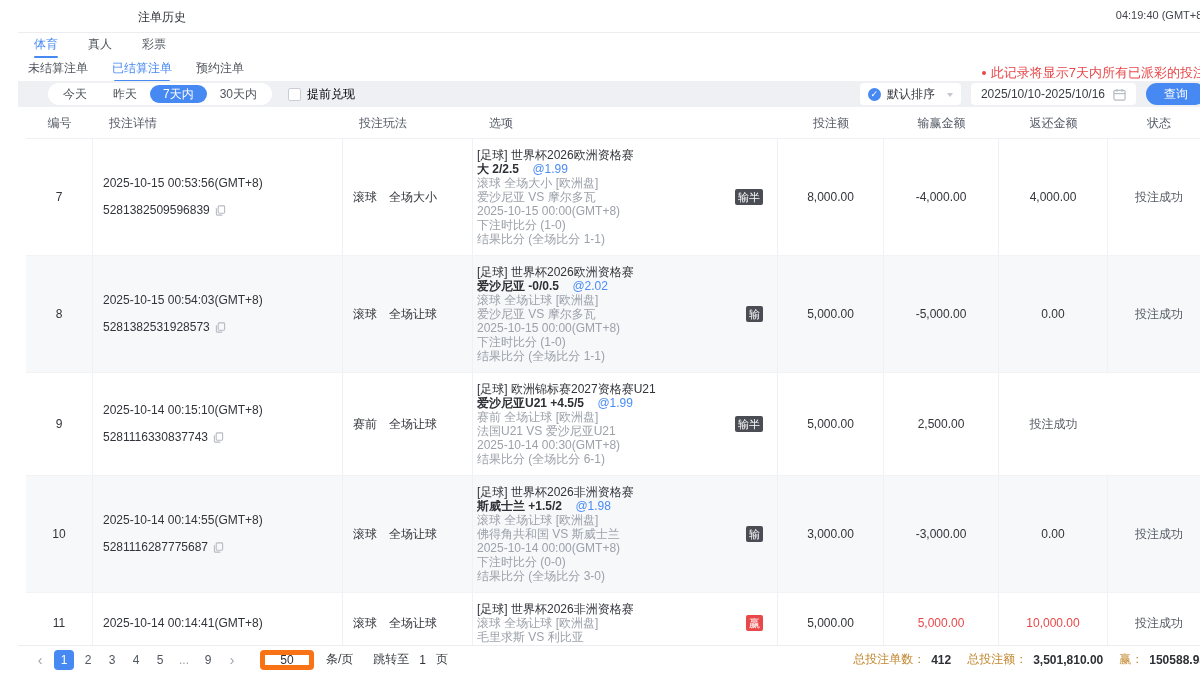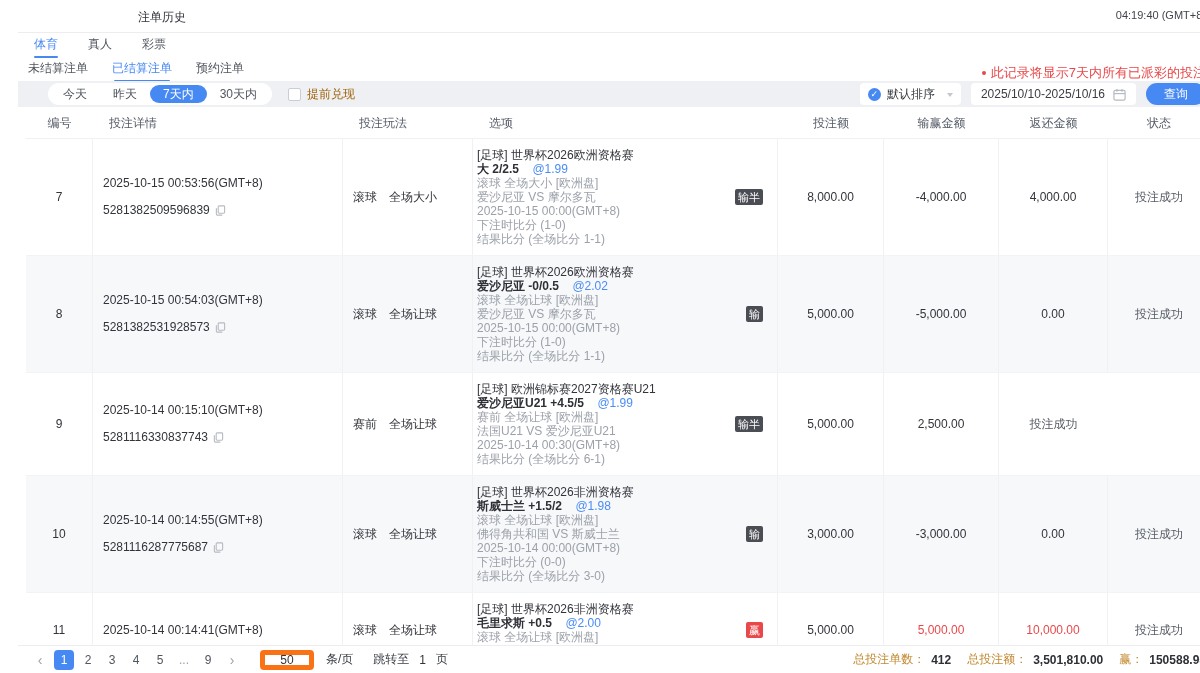--- a/index.html
+++ b/index.html
@@ -23,21 +23,21 @@
   .subtab { padding:2px 10px 5px; color:#51565e; cursor:pointer; position:relative; }
   .subtab.active { color:#4789f2; }
   .subtab.active::after { content:""; position:absolute; left:12px; right:12px; bottom:0; height:2px; background:#4789f2; border-radius:1px; }
   .notice { position:absolute; right:12px; top:7px; color:#e8484a; font-size:13px; display:flex; align-items:center; gap:5px; }
   .notice .dot { width:4px; height:4px; border-radius:50%; background:#e8484a; display:inline-block; }
   
   .filterbar { position:relative; height:26px; background:#eef0f4; display:flex; align-items:center; padding:0 12px; }
   .seg { display:flex; align-items:center; background:#fff; border-radius:13px; height:22px; margin-left:18px; padding:0 2px; }
   .seg-item { padding:0 13px; height:18px; line-height:18px; border-radius:10px; color:#51565e; cursor:pointer; font-size:12px; }
   .seg-item.active { background:#4789f2; color:#fff; }
-  .cashout { display:flex; align-items:center; gap:6px; margin-left:16px; color:#a16207; cursor:pointer; }
+  .cashout { display:flex; align-items:center; gap:6px; margin-left:16px; color:#000000; cursor:pointer; }
   .checkbox { width:13px; height:13px; background:#fff; border:1px solid #c9ced6; border-radius:2px; display:inline-block; }
   .right-controls { position:absolute; right:12px; top:2px; display:flex; align-items:center; gap:10px; }
   .sortbox { display:flex; align-items:center; gap:6px; background:#fff; border-radius:4px; height:22px; padding:0 8px; cursor:pointer; }
   .check-circle { width:13px; height:13px; border-radius:50%; background:#4789f2; color:#fff; font-size:9px; line-height:13px; text-align:center; display:inline-block; }
   .updown { display:inline-flex; flex-direction:column; gap:1px; margin-left:6px; }
   .updown i { width:0; height:0; border-left:3px solid transparent; border-right:3px solid transparent; display:block; }
   .updown .up { border-bottom:4px solid #c3c7cе; border-bottom-color:#c3c7ce; }
   .updown .dn { border-top:4px solid #c3c7ce; }
   .datebox { display:flex; align-items:center; gap:8px; background:#fff; border-radius:4px; height:22px; padding:0 10px; color:#3a3d44; cursor:pointer; }
   .querybtn { height:22px; padding:0 18px; background:#4789f2; color:#fff; border:none; border-radius:12px; font-size:12px; line-height:22px; cursor:pointer; }
@@ -334,24 +334,20 @@
     </div>
     <div class="c play">
       <div class="play-line">
         <span>滚球</span>
         <span>全场让球</span>
       </div>
     </div>
     <div class="c opt">
       <div class="opt-inner">
         <div class="opt-line">[足球] 世界杯2026非洲资格赛</div>
-        <div class="opt-line sel">
-          <span>毛里求斯 +0.5</span>
-          <span class="odds">@2.00</span>
-        </div>
         <div class="opt-line sub">滚球  全场让球 [欧洲盘]</div>
         <div class="opt-line sub">毛里求斯 VS 利比亚</div>
 
       </div>
       <span class="badge win">赢</span>
     </div>
     <div class="c money">5,000.00</div>
     <div class="c money win">5,000.00</div>
     <div class="c money win">10,000.00</div>
     <div class="c status">投注成功</div>

